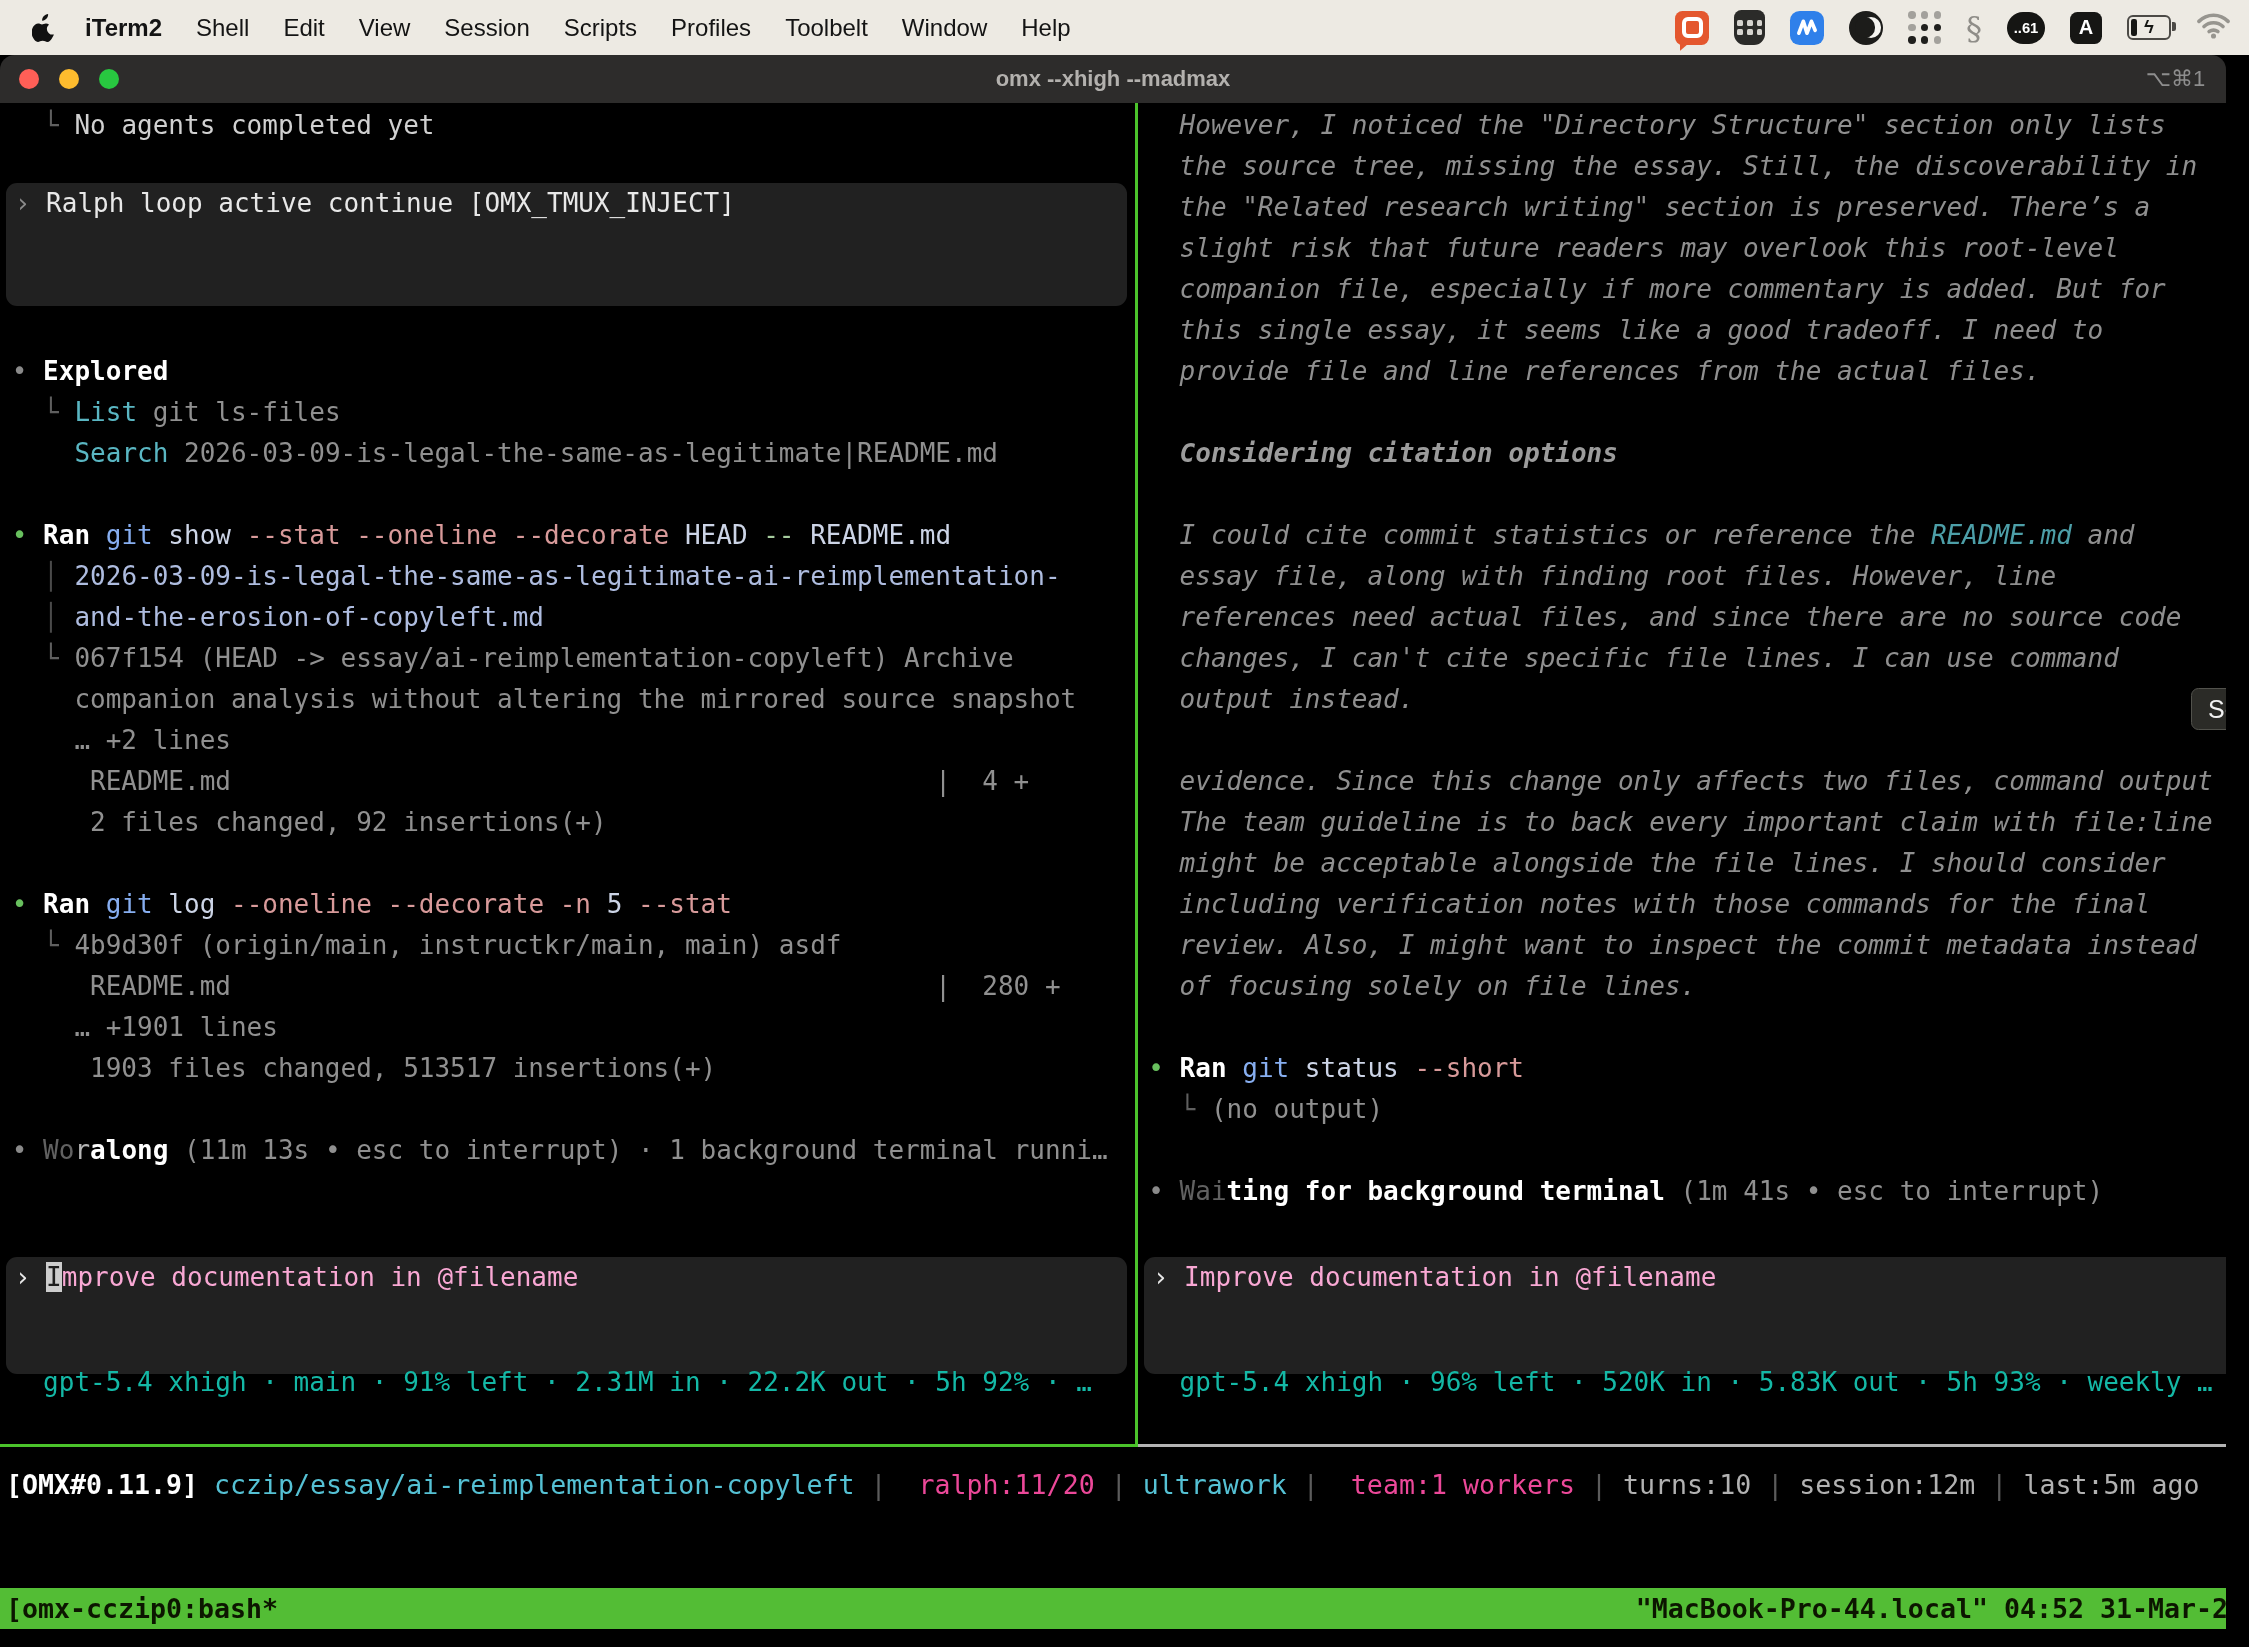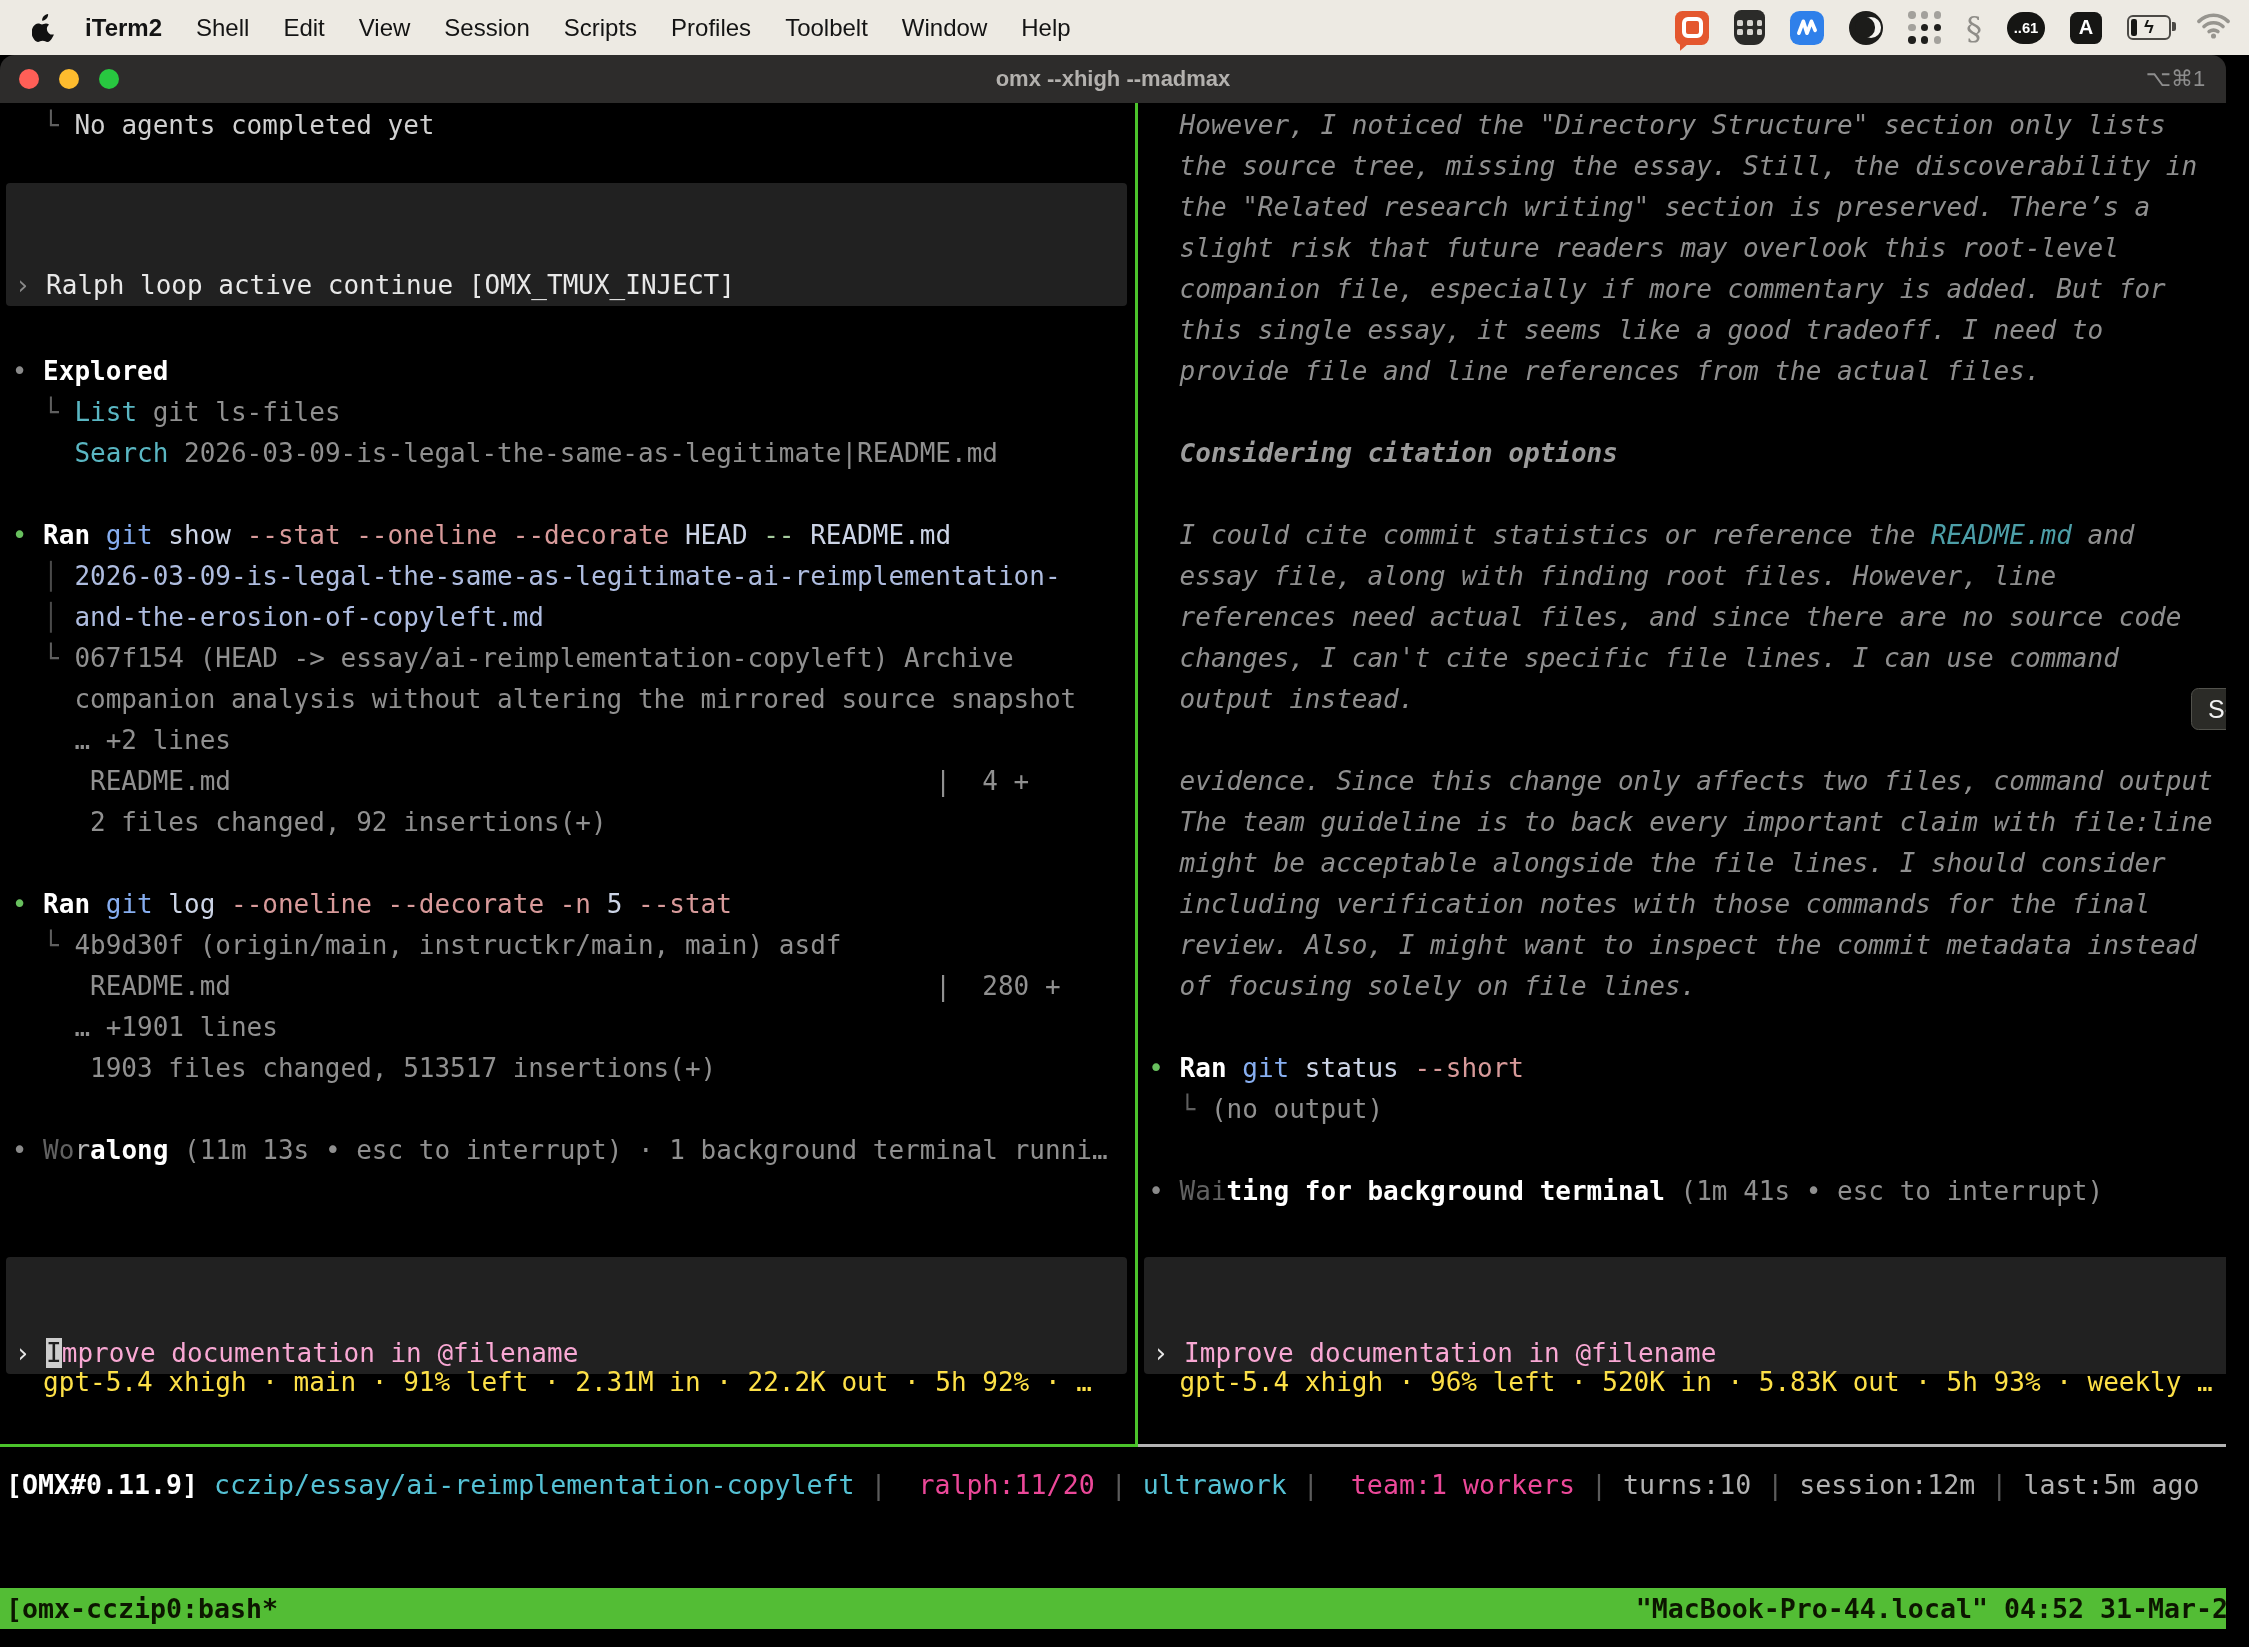--- a/index.html
+++ b/index.html
@@ -51,21 +51,21 @@
   .wtitle{font-family:"Liberation Sans",sans-serif;font-size:22px;font-weight:700;color:#b3b1ae;}
   .wshort{position:absolute;right:20.7px;font-family:"Liberation Sans",sans-serif;font-size:22px;color:#8e8e8e;}
   
   .term{position:absolute;top:48px;left:0;width:2250px;height:1544px;background:#000;font-size:26px;}
   .pane{position:absolute;top:0;height:1342px;overflow:hidden;}
   .pane-left{left:0;width:1135px;}
   .pane-right{left:1138px;width:1112px;}
   .rows{padding-left:11.8px;padding-top:1.5px;}
   .pane-right .rows{padding-left:10.3px;}
   .trow{height:41px;line-height:41px;white-space:pre;}
-  .ibox{position:absolute;background:#212121;border-radius:4px;display:flex;align-items:flex-end;}
+  .ibox{position:absolute;background:#212121;border-radius:11px;display:flex;align-items:flex-start;}
   .ibox .bline{white-space:pre;padding-left:8.9px;line-height:41px;}
   .box1{left:5.9px;top:80px;width:1121px;height:123px;}
   .box2{left:5.9px;top:1154px;width:1121px;height:117px;}
   .pane-right .box2{width:1100px;}
   .pane-stat{position:absolute;left:0;top:1259px;height:41px;line-height:41px;white-space:pre;padding-left:11.8px;}
   .pane-right .pane-stat{padding-left:10.3px;}
   .div-v{position:absolute;left:1135px;top:0;width:3px;height:1342px;background:#4bc32b;}
   .bb-green{position:absolute;left:0;top:1341px;width:1138px;height:3px;background:#4bc32b;}
   .bb-gray{position:absolute;left:1138px;top:1341px;width:1112px;height:3px;background:#b4b4b4;}
   .omx{position:absolute;left:0;top:1361px;height:41px;line-height:41px;white-space:pre;padding-left:5.9px;font-size:26.6px;}
@@ -94,21 +94,21 @@
   .c-itlink{color:#4d9fa8;font-style:italic;}
   .c-sh1{color:#616161;}
   .c-sh2{color:#b5b5b5;}
   .c-ph{color:#f9a8d4;}
   .c-white{color:#e8e8e8;}
   .c-cursor{background:#cdcdcd;color:#1e1e1e;}
   .c-cyan{color:#55c1d4;}
   .c-green{color:#ec4899;margin-left:16px;}
   .c-sep{color:#5c5c5c;}
   .c-ltg{color:#b2b2b2;}
-  .c-stat{color:#fde047;}
+  .c-stat{color:#14b8a6;}
 </style>
 </head>
 <body>
 
 <div class="menubar">
   <span class="apple">
     <svg width="23.6" height="28" viewBox="0 0 30 36">
         <path fill="#111" d="M20.5 0c.3 2.2-.6 4.3-1.9 5.9-1.4 1.6-3.6 2.9-5.7 2.7-.3-2.1.7-4.3 1.9-5.7C16.2 1.3 18.5.2 20.5 0zM28 26.4c-.8 1.9-1.2 2.7-2.3 4.4-1.5 2.3-3.6 5.2-6.2 5.2-2.3 0-2.9-1.5-6-1.5s-3.8 1.5-6.1 1.5C4.8 36 2.9 33.4 1.4 31-2.7 24.3-.2 16.6 4.1 13.5c2-1.5 4.4-1.5 6.4-.6 1.5.7 2.8.7 4.4 0 2.2-1 4.9-.9 6.9.8-1.8 1.2-3 3.2-2.8 5.7.2 3 1.7 5.4 4.2 6.6.3.1.5.2.8.4z"></path>
       </svg>
   </span>

